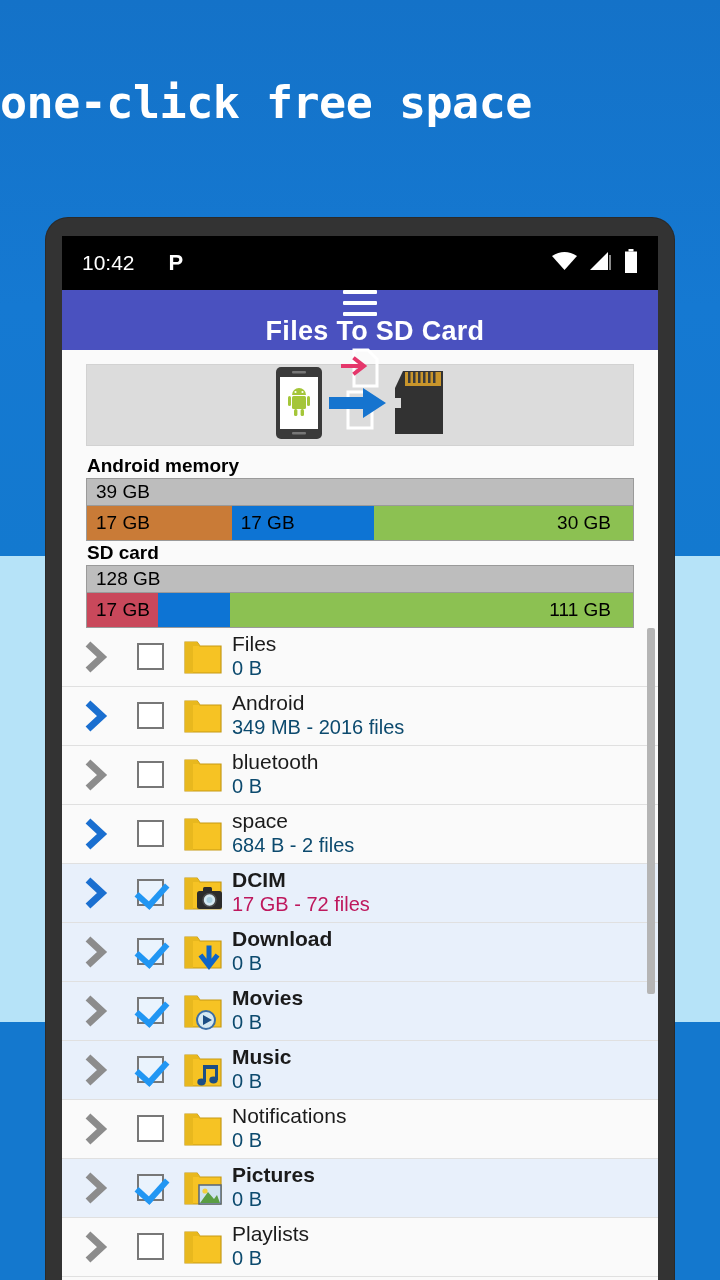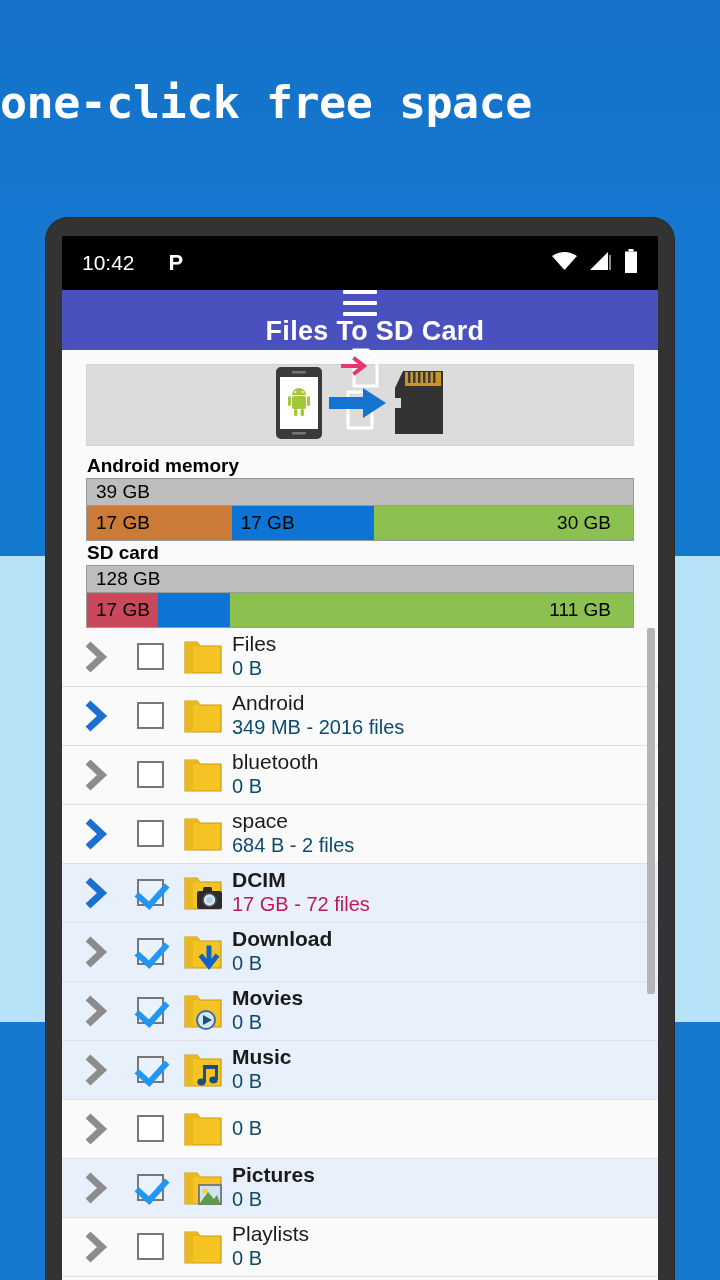--- a/index.html
+++ b/index.html
@@ -415,20 +415,21 @@
           <div class="cbx">
             <span class="box"></span>
           </div>
           <div class="ficon">
             <svg width="44" height="44" viewBox="0 0 44 44">
               <path d="M4 7 H16 L19 11 H40 V38 H4 Z" fill="#F6C324" stroke="#C59A14" stroke-width="1.2"></path>
               <path d="M4 7 H16 L19 11 H12 V38 H4 Z" fill="#E8B81E"></path>
             </svg>
           </div>
           <div class="rtext">
+            <div class="rname">Notifications</div>
             <div class="rsub">0 B</div>
           </div>
         </div>
         <div class="row sel">
           <div class="chev">
             <svg width="30" height="36" viewBox="0 0 30 36">
               <path d="M7 5 L21 18 L7 31" fill="none" stroke="#8C8C8C" stroke-width="7" stroke-linejoin="miter" stroke-linecap="butt"></path>
             </svg>
           </div>
           <div class="cbx">

